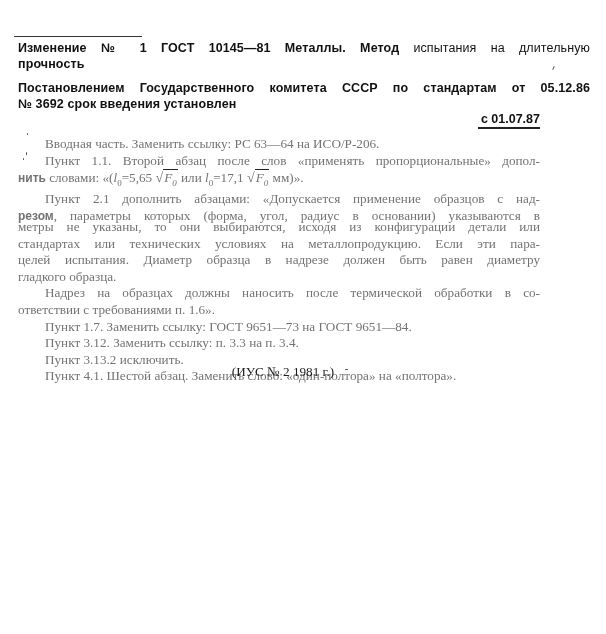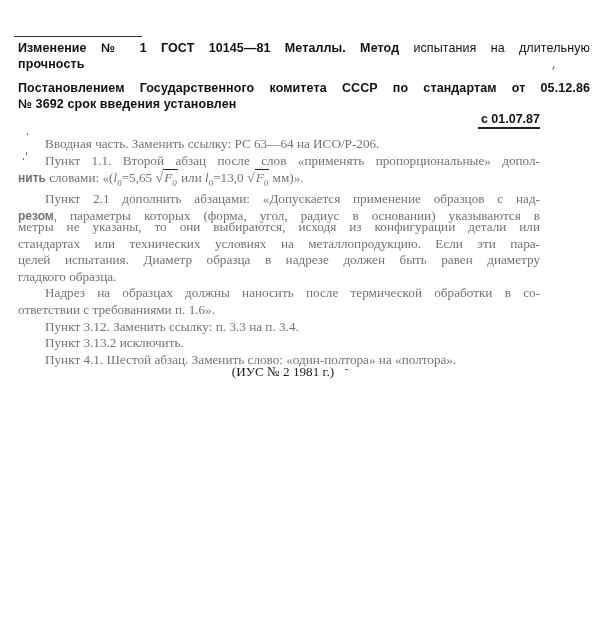--- a/index.html
+++ b/index.html
@@ -67,32 +67,33 @@
   <span class="justify">Постановлением Государственного комитета СССР по стандартам от 05.12.86</span>
   <span>№ 3692 срок введения установлен</span>
 </div>
 
 <div class="eff">с 01.07.87</div>
 <div class="eff-rule"></div>
 
 <div class="body" id="body1">
   <p class="ind">Вводная часть. Заменить ссылку: РС 63—64 на ИСО/Р-206.</p>
   <p class="ind last">Пункт 1.1. Второй абзац после слов «применять пропорциональные» допол-</p>
-  <p><span class="bold-start">нить</span><span> словами: «(</span><i>l</i><sub>0</sub><span>=5,65 </span><span class="root">√</span><span class="sqrt"><span>F</span><sub>0</sub></span><span> или </span><i>l</i><sub>0</sub><span>=13,0 </span><span class="root">√</span><span class="sqrt"><span>F</span><sub>0</sub></span><span> мм)».</span></p>
+  <p><span class="bold-start">нить</span><span> словами: «(</span><i>l</i><sub>0</sub><span>=5,65 </span><span class="root">√</span><span class="sqrt"><span>F</span><sub>0</sub></span><span> или </span><i>l</i><sub>0</sub><span>=17,1 </span><span class="root">√</span><span class="sqrt"><span>F</span><sub>0</sub></span><span> мм)».</span></p>
   <p class="ind last">Пункт 2.1 дополнить абзацами: «Допускается применение образцов с над-</p>
   <p class="last"><span class="bold-start">резом</span><span>, параметры которых (форма, угол, радиус в основании) указываются в</span></p>
 </div>
 
 <div class="body" id="body2">
   <p class="last">метры не указаны, то они выбираются, исходя из конфигурации детали или</p>
   <p class="last">стандартах или технических условиях на металлопродукцию. Если эти пара-</p>
   <p class="last">целей испытания. Диаметр образца в надрезе должен быть равен диаметру</p>
   <p>гладкого образца.</p>
   <p class="ind last">Надрез на образцах должны наносить после термической обработки в со-</p>
   <p>ответствии с требованиями п. 1.6».</p>
+  <p class="ind">Пункт 1.7. Заменить ссылку: ГОСТ 9651—73 на ГОСТ 9651—84.</p>
   <p class="ind">Пункт 3.12. Заменить ссылку: п. 3.3 на п. 3.4.</p>
   <p class="ind">Пункт 3.13.2 исключить.</p>
   <p class="ind">Пункт 4.1. Шестой абзац. Заменить слово: «один-полтора» на «полтора».</p>
 </div>
 
 <div class="footer"><span>(ИУС № 2 1981 г.)</span></div>
 
 <div class="speck" style="left:553px;top:66px;width:1px;height:4px;transform:rotate(25deg);"></div>
 <div class="speck" style="left:27px;top:133px;width:1px;height:2px;"></div>
 <div class="speck" style="left:26px;top:152px;width:1px;height:3px;"></div>

